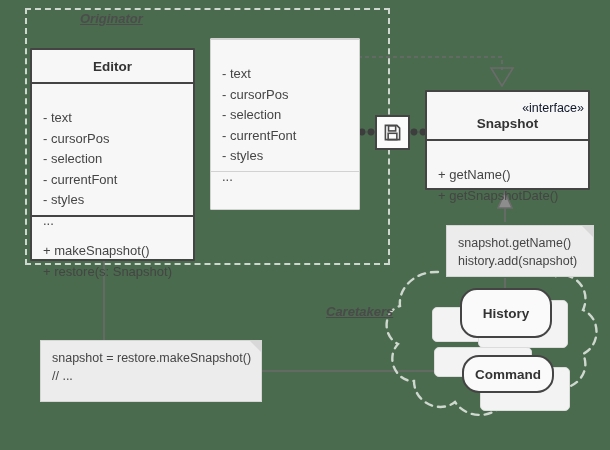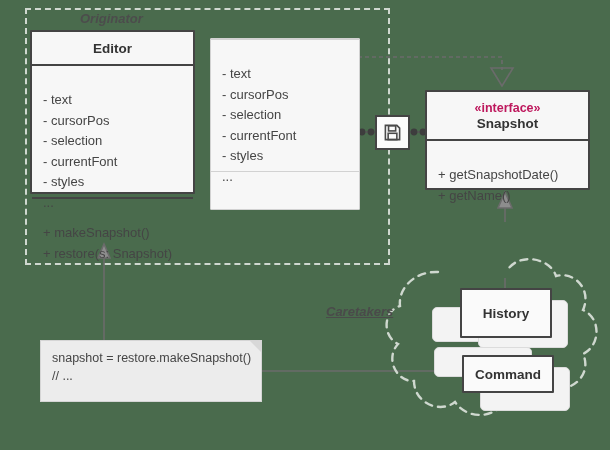--- a/index.html
+++ b/index.html
@@ -33,20 +33,21 @@
     border: 2px dashed #cfd8cf;
     box-sizing: border-box;
   }
   .pkg-label {
     position: absolute;
     font-style: italic;
     font-weight: bold;
     font-size: 13px;
     color: #4c4c4c;
     white-space: nowrap;
+    text-decoration: underline;
   }
 
   
   .uml {
     position: absolute;
     background: #f7f7f7;
     border: 2px solid #444444;
     box-sizing: border-box;
     border-radius: 1px;
   }
@@ -56,24 +57,25 @@
   .uml-title {
     text-align: center;
     font-weight: bold;
     font-size: 13.5px;
     color: #333333;
     padding: 9px 4px 8px 4px;
     box-sizing: border-box;
   }
   .uml-stereo {
     display: block;
-    font-weight: bold;
+    font-weight: normal;
     font-size: 12.5px;
-    color: #be185d;
+    color: #0f172a;
     padding-bottom: 1px;
+    text-align: right;
   }
   .uml-sep {
     border-top: 2px solid #444444;
   }
   .uml.light .uml-sep {
     border-top: 1px solid #d2d2d2;
   }
   .uml-body {
     padding: 24px 11px 7px 11px;
     box-sizing: border-box;
@@ -83,21 +85,21 @@
     color: #454545;
     line-height: 20.5px;
     white-space: nowrap;
   }
 
   
   .nbox {
     position: absolute;
     background: #fafafa;
     border: 2px solid #444444;
-    border-radius: 1px;
+    border-radius: 17px;
     box-sizing: border-box;
     display: flex;
     align-items: center;
     justify-content: center;
     font-weight: bold;
     font-size: 13.5px;
     color: #333333;
   }
   .nbox-ghost {
     position: absolute;
@@ -184,21 +186,21 @@
              C 520 415 548 407 551 388
              C 574 393 592 373 583 354
              C 601 345 601 318 583 310
              C 592 290 575 271 556 276
              C 550 258 521 253 509 268" stroke="#cfd8cf" stroke-width="2.4" stroke-dasharray="7,6" fill="none" stroke-linecap="round"></path>
   </svg>
 
   <div class="pkg" style="left:25px; top:8px; width:365px; height:257px;"></div>
   <div class="pkg-label" style="left:80px; top:11px;">Originator</div>
 
-  <div class="uml" style="left:30px; top:30px; width:165px; height:164px;">
+  <div class="uml" style="left:30px; top:48px; width:165px; height:213px;">
     <div class="uml-title">Editor</div>
     <div class="uml-sep"></div>
     <div class="uml-body" style="height:131px;">
       <div class="uml-row">- text</div>
       <div class="uml-row">- cursorPos</div>
       <div class="uml-row">- selection</div>
       <div class="uml-row">- currentFont</div>
       <div class="uml-row">- styles</div>
       <div class="uml-row">...</div>
     </div>
@@ -230,27 +232,32 @@
     </svg>
   </div>
 
   <div class="uml" style="left:425px; top:90px; width:165px; height:100px;">
     <div class="uml-title">
       <span class="uml-stereo">«interface»</span>
       <span>Snapshot</span>
     </div>
     <div class="uml-sep"></div>
     <div class="uml-body">
+      <div class="uml-row">+ getName()</div>
       <div class="uml-row">+ getSnapshotDate()</div>
-      <div class="uml-row">+ getName()</div>
     </div>
   </div>
 
   <div class="cloud-label" style="left:326px; top:304px;text-decoration:underline;">Caretakers</div>
 
+  <div class="note" style="left:446px; top:225px; width:148px; height:52px;">
+    <div class="note-fold"></div>
+    <div>snapshot.getName()</div>
+    <div>history.add(snapshot)</div>
+  </div>
 
   <div class="nbox-ghost" style="left:432px; top:307px; width:60px; height:35px;"></div>
   <div class="nbox-ghost" style="left:478px; top:300px; width:90px; height:48px;"></div>
   <div class="nbox" style="left:460px; top:288px; width:92px; height:50px;">
     <span>History</span>
   </div>
 
   <div class="nbox-ghost" style="left:434px; top:347px; width:98px; height:30px;"></div>
   <div class="nbox-ghost" style="left:480px; top:367px; width:90px; height:44px;"></div>
   <div class="nbox" style="left:462px; top:355px; width:92px; height:38px;">

